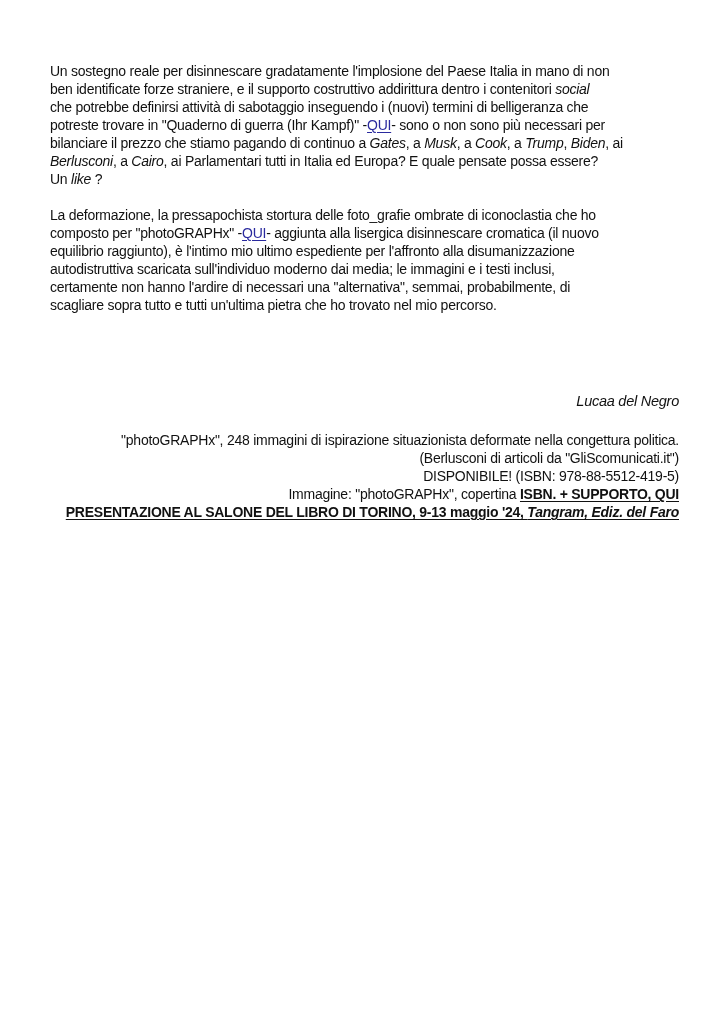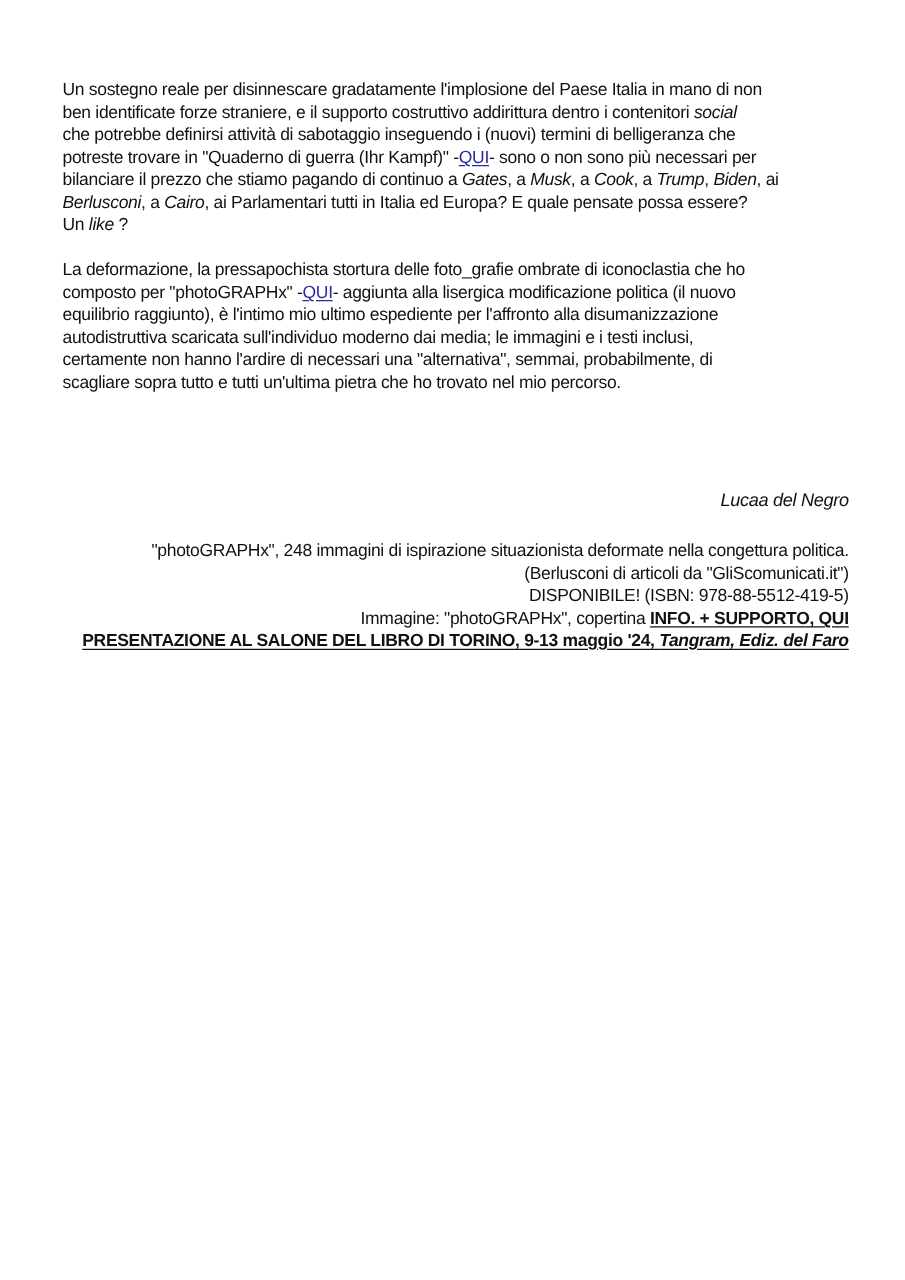--- a/index.html
+++ b/index.html
@@ -77,30 +77,30 @@
 
     <p class="para"><span>Un sostegno reale per disinnescare gradatamente l'implosione del Paese Italia in mano di non</span>
 <span>ben identificate forze straniere, e il supporto costruttivo addirittura dentro i contenitori </span><span class="i">social</span>
 <span>che potrebbe definirsi attività di sabotaggio inseguendo i (nuovi) termini di belligeranza che</span>
 <span>potreste trovare in "Quaderno di guerra (Ihr Kampf)" -</span><a class="u blue">QUI</a><span>- sono o non sono più necessari per</span>
 <span>bilanciare il prezzo che stiamo pagando di continuo a </span><span class="i">Gates</span><span>, a </span><span class="i">Musk</span><span>, a </span><span class="i">Cook</span><span>, a </span><span class="i">Trump</span><span>, </span><span class="i">Biden</span><span>, ai</span>
 <span class="i">Berlusconi</span><span>, a </span><span class="i">Cairo</span><span>, ai Parlamentari tutti in Italia ed Europa? E quale pensate possa essere?</span>
 <span>Un </span><span class="i">like</span><span> ?</span></p>
 
     <p class="para"><span>La deformazione, la pressapochista stortura delle foto_grafie ombrate di iconoclastia che ho</span>
-<span>composto per "photoGRAPHx" -</span><a class="u blue">QUI</a><span>- aggiunta alla lisergica modificazione politica (il nuovo</span>
+<span>composto per "photoGRAPHx" -</span><a class="u blue">QUI</a><span>- aggiunta alla lisergica disinnescare cromatica (il nuovo</span>
 <span>equilibrio raggiunto), è l'intimo mio ultimo espediente per l'affronto alla disumanizzazione</span>
 <span>autodistruttiva scaricata sull'individuo moderno dai media; le immagini e i testi inclusi,</span>
 <span>certamente non hanno l'ardire di necessari una "alternativa", semmai, probabilmente, di</span>
 <span>scagliare sopra tutto e tutti un'ultima pietra che ho trovato nel mio percorso.</span></p>
 
     <div class="signature">
       <div class="sig-name">Lucaa del Negro</div>
     </div>
 
     <div class="footer"><span>"photoGRAPHx", 248 immagini di ispirazione situazionista deformate nella congettura politica.</span>
 <span>(Berlusconi di articoli da "GliScomunicati.it")</span>
 <span>DISPONIBILE! (ISBN: 978-88-5512-419-5)</span>
-<span>Immagine: "photoGRAPHx", copertina </span><a class="b u">INFO. + SUPPORTO, QUI</a>
+<span>Immagine: "photoGRAPHx", copertina </span><a class="b u">ISBN. + SUPPORTO, QUI</a>
 <a class="b u">PRESENTAZIONE AL SALONE DEL LIBRO DI TORINO, 9-13 maggio '24, </a><a class="i b u">Tangram, Ediz. del Faro</a></div>
 
   </div>
 </div>
 
 </body></html>

